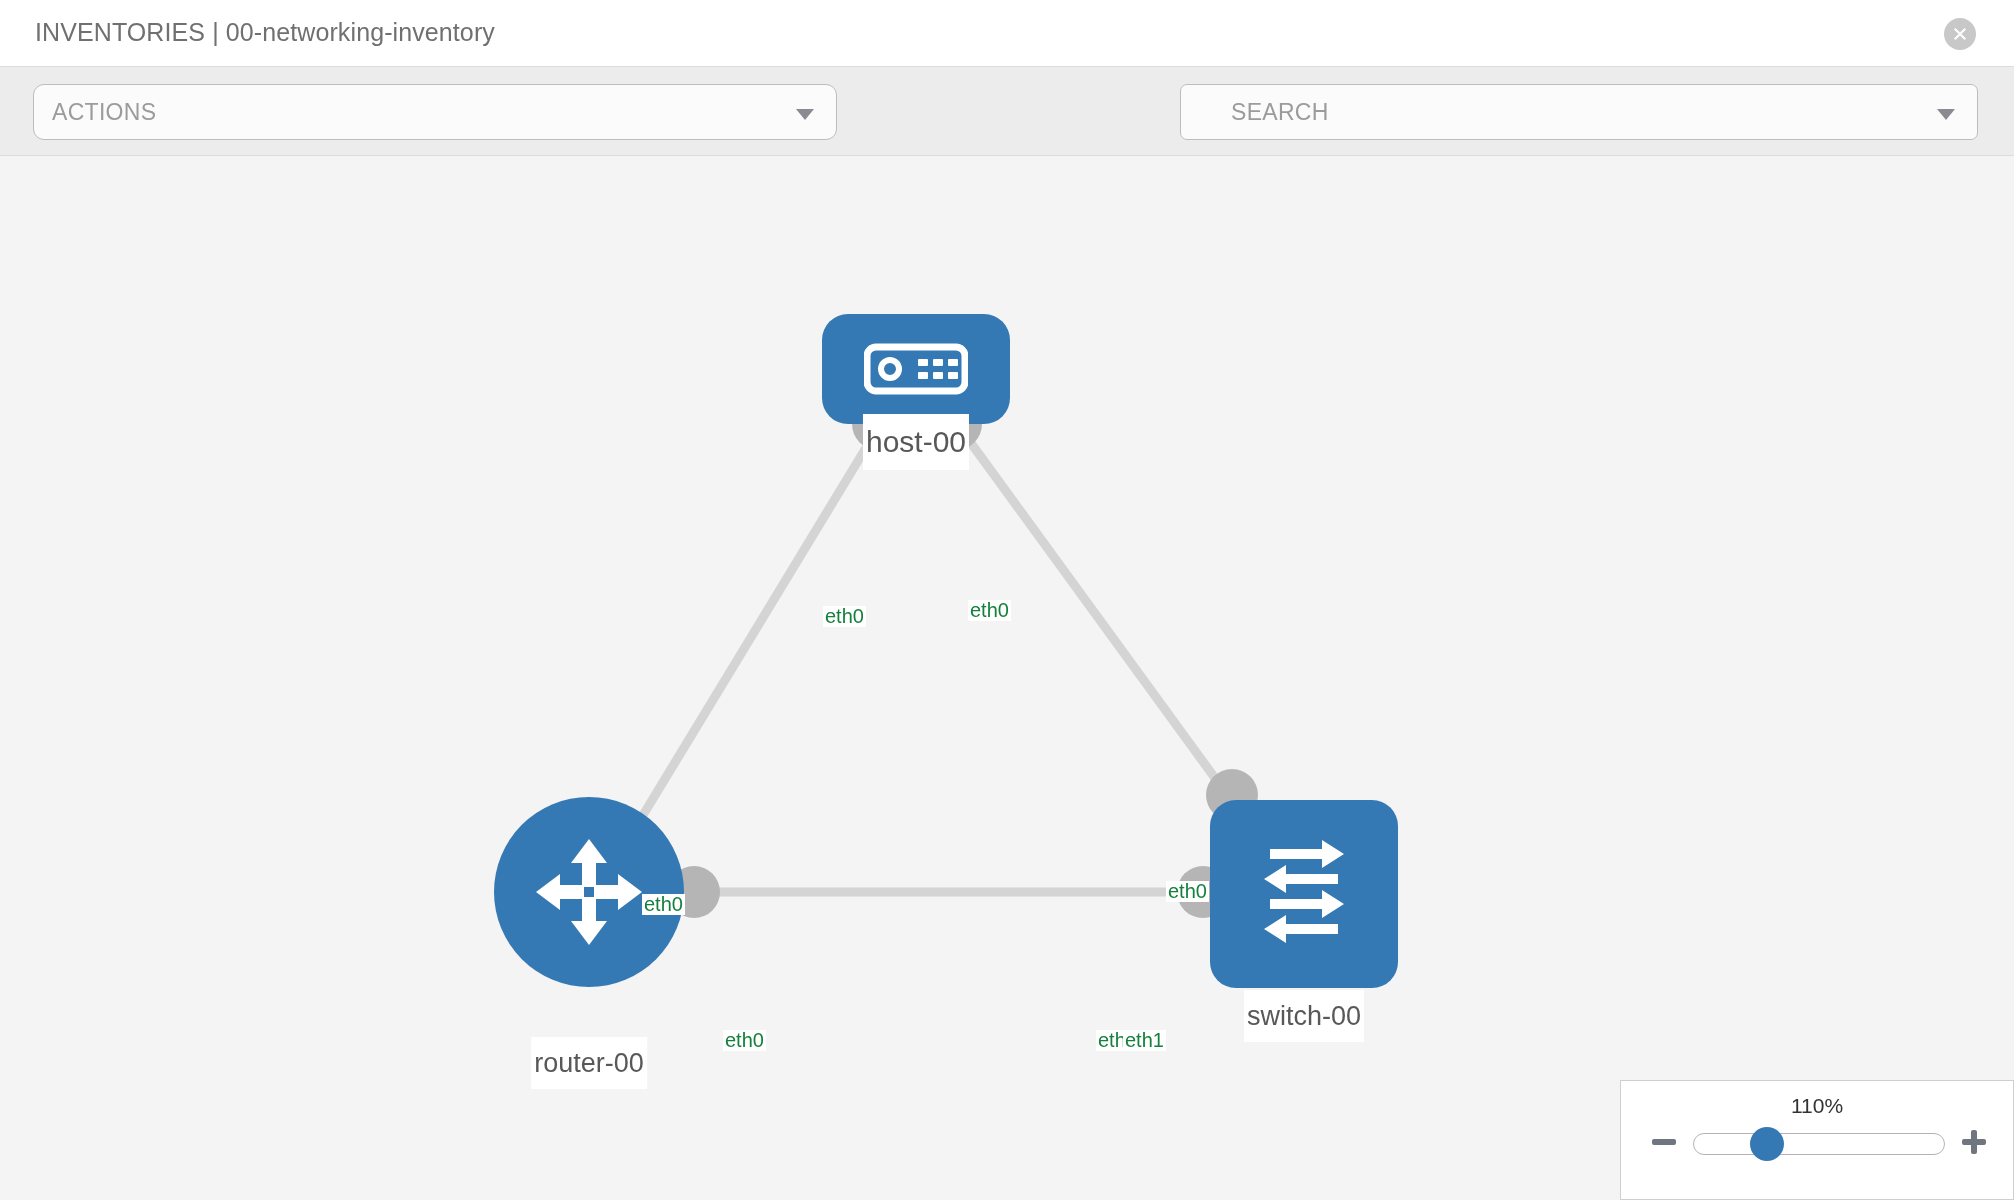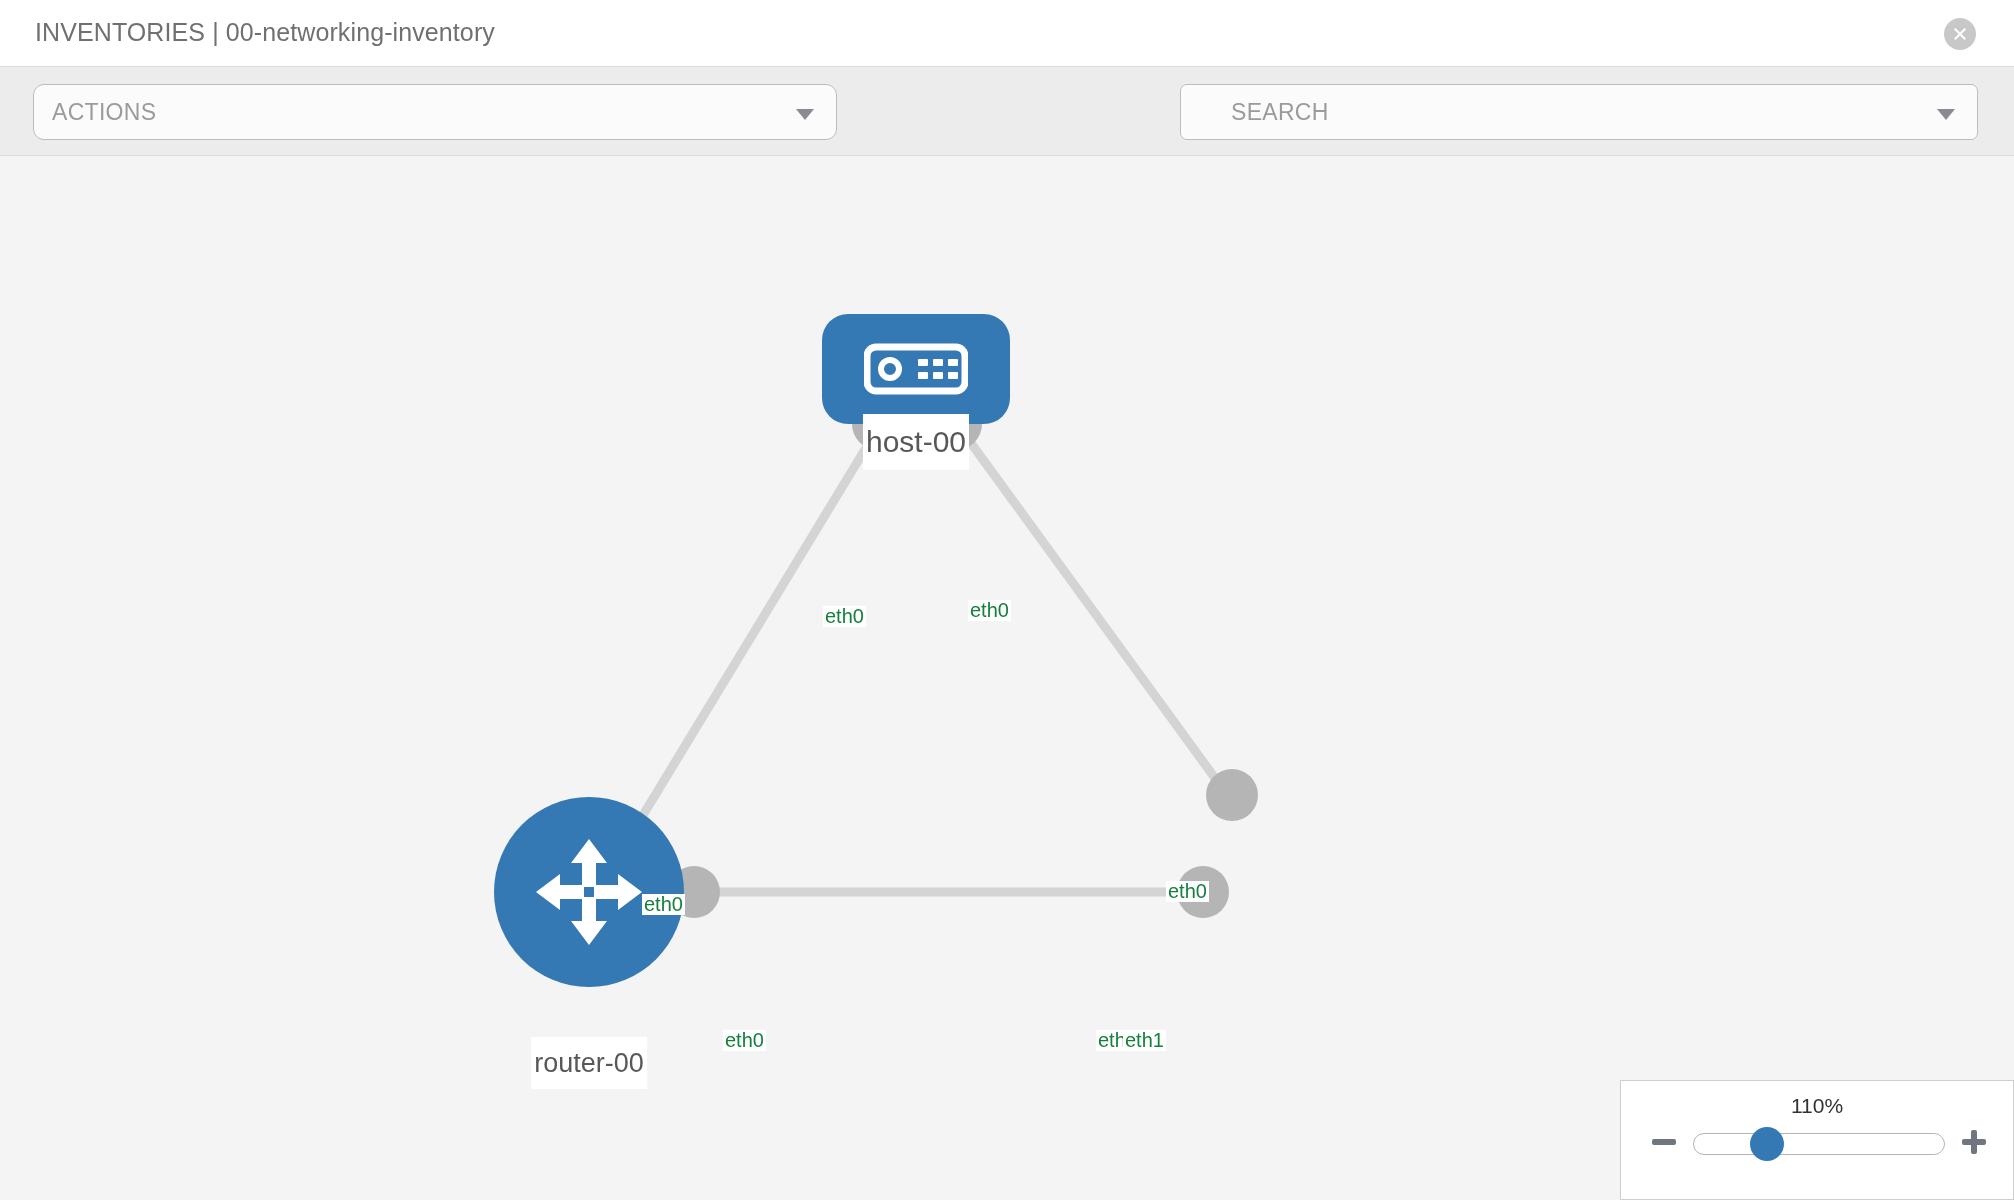--- a/index.html
+++ b/index.html
@@ -222,20 +222,37 @@
 
             <path d="M6 59 L30 41 V52 H54 V66 H30 V77 Z"></path>
 
             <path d="M112 59 L88 77 V66 H64 V52 H88 V41 Z"></path>
           </g>
         </svg>
       </div>
       <div class="node-label" style="top:192px;margin-top:48px;">router-00</div>
     </div>
 
+    <div class="node" style="left:1210px; top:644px; width:188px; height:188px;">
+      <div class="node-shape-rect">
+        <svg width="120" height="120" viewBox="0 0 120 120" aria-hidden="true">
+          <g fill="#ffffff">
+
+            <path d="M100 20 L78 6 V15 H26 V25 H78 V34 Z"></path>
+
+            <path d="M20 45 L42 31 V40 H94 V50 H42 V59 Z"></path>
+
+            <path d="M100 70 L78 56 V65 H26 V75 H78 V84 Z"></path>
+
+            <path d="M20 95 L42 81 V90 H94 V100 H42 V109 Z"></path>
+          </g>
+        </svg>
+      </div>
+      <div class="node-label" style="top:190px;">switch-00</div>
+    </div>
 
     <span class="iface-label" style="left:823px;  top:450px;">eth0</span>
     <span class="iface-label" style="left:968px;  top:444px;">eth0</span>
     <span class="iface-label" style="left:642px;  top:738px;">eth0</span>
     <span class="iface-label" style="left:1166px; top:725px;">eth0</span>
     <span class="iface-label" style="left:723px;  top:874px;">eth0</span>
     <span class="iface-label" style="left:1096px; top:874px;">eth</span>
     <span class="iface-label" style="left:1123px; top:874px;">eth1</span>
 
     <div class="zoom-panel" style="top:924px; left:1620px;">

